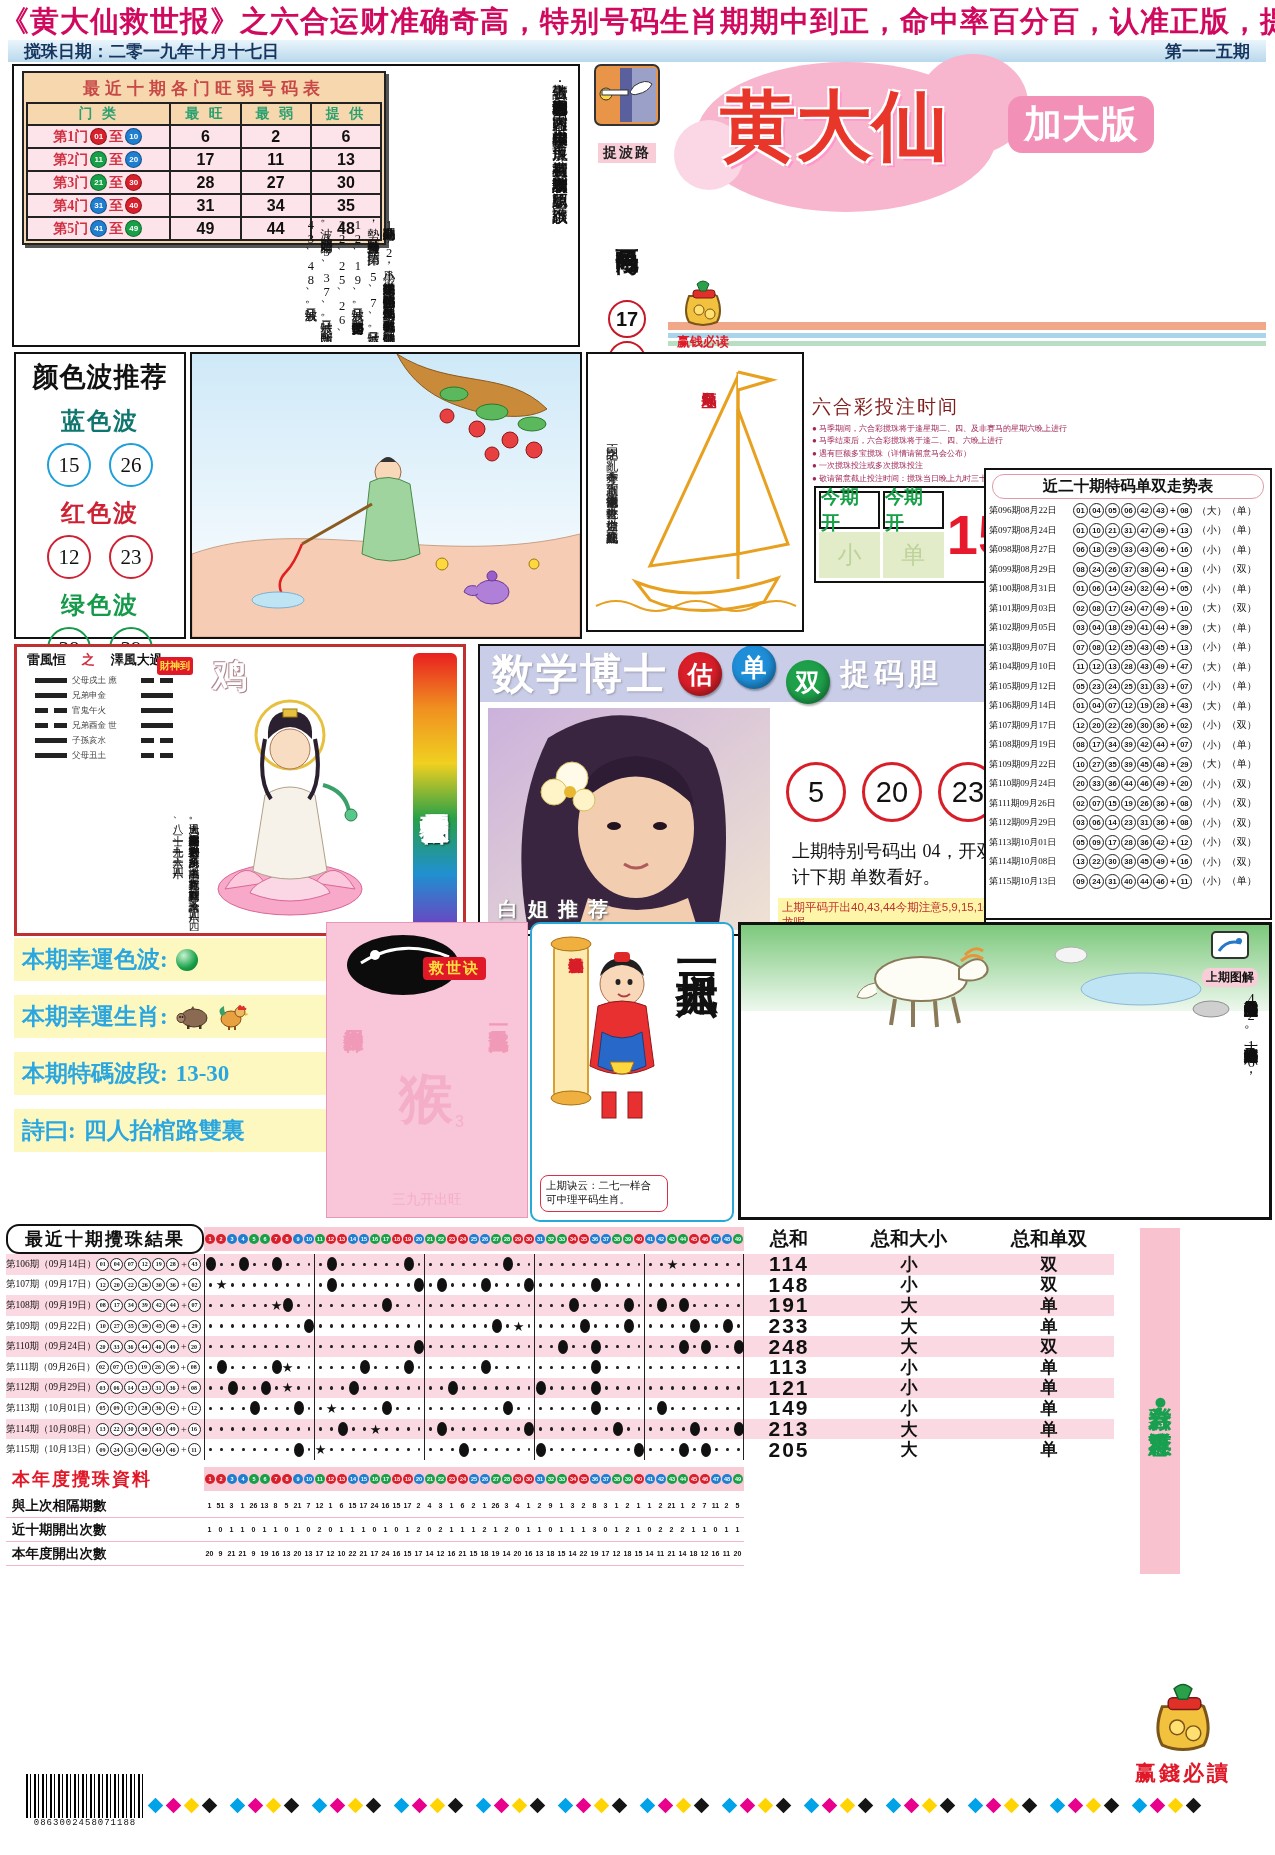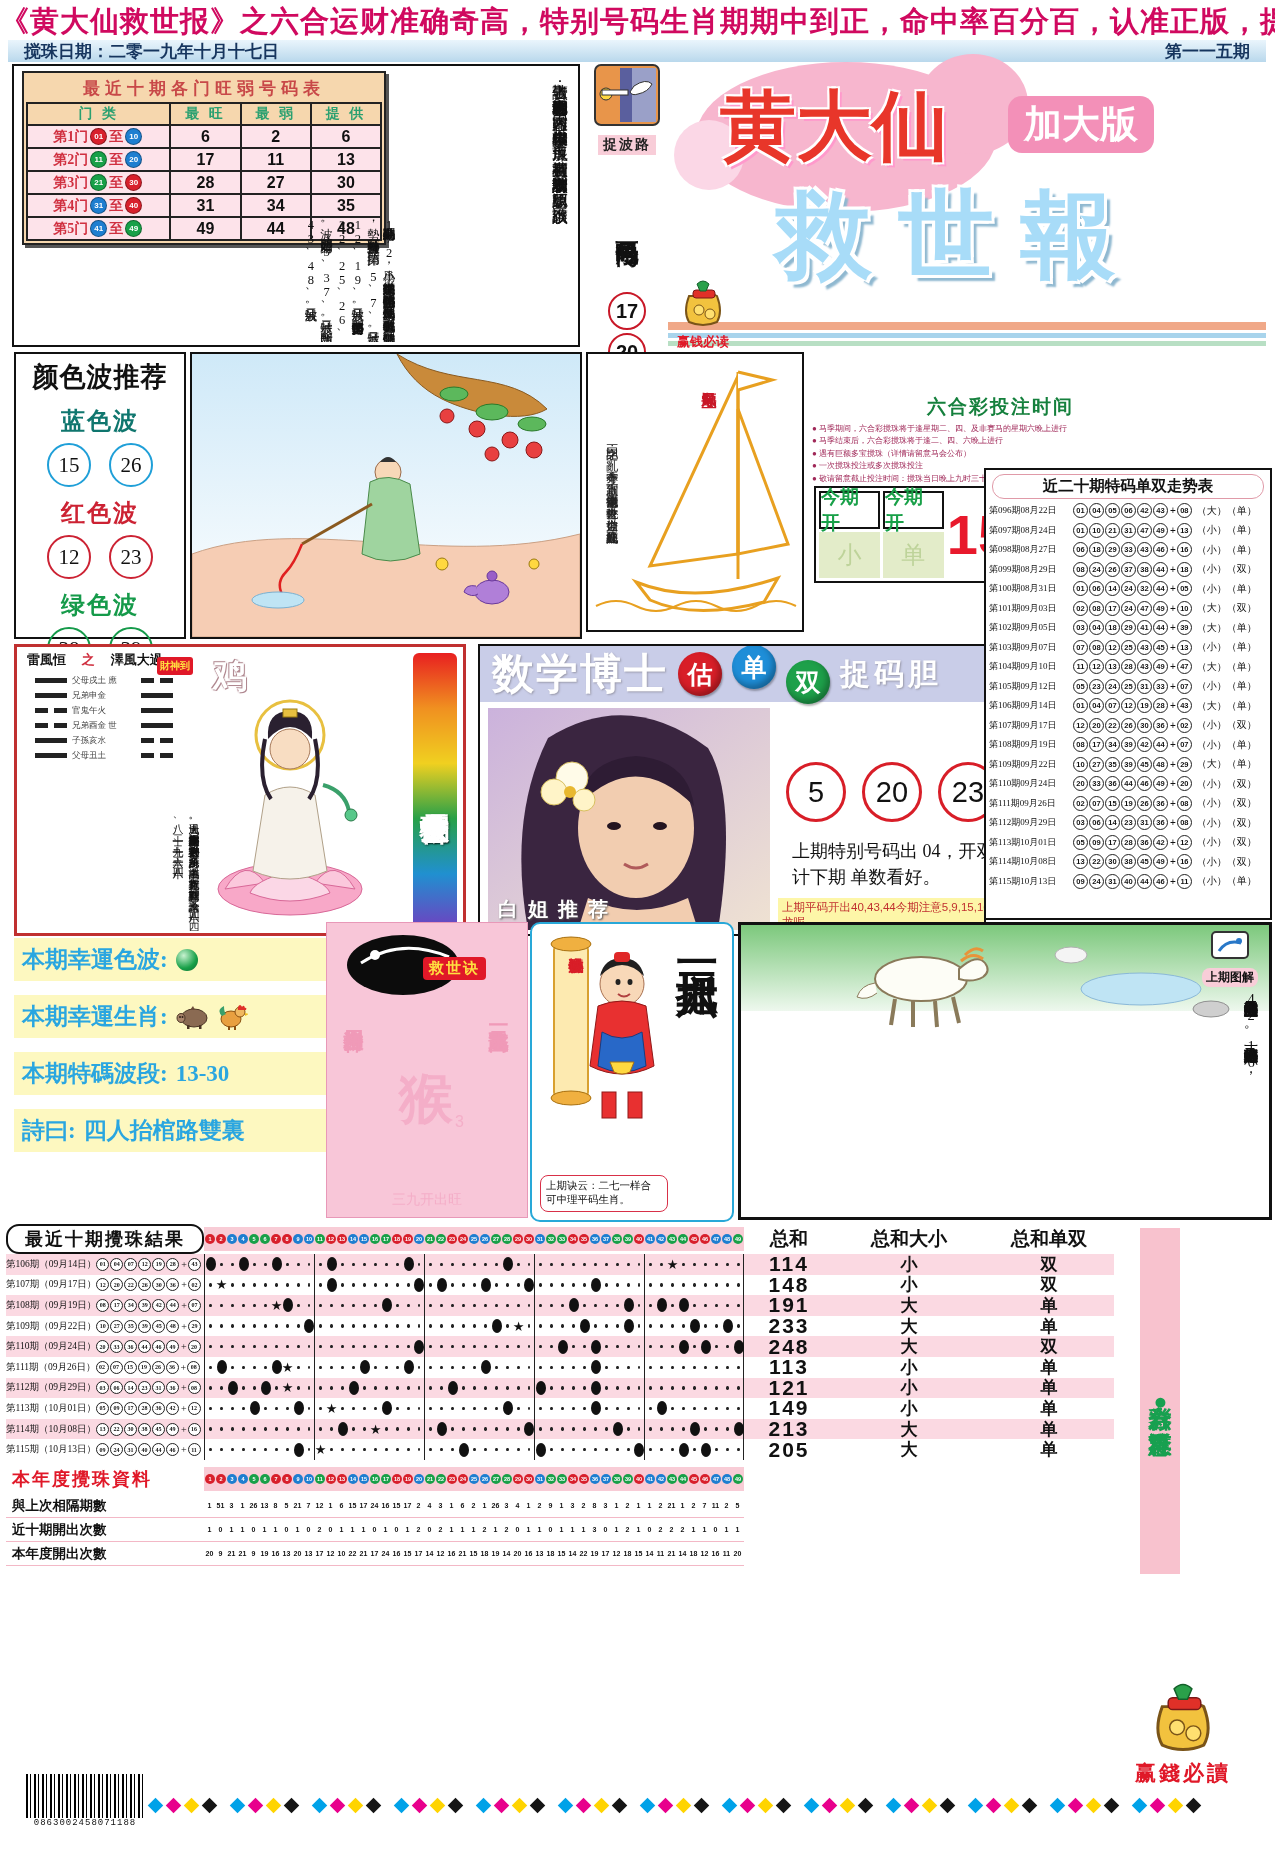--- a/index.html
+++ b/index.html
@@ -27,21 +27,21 @@
   .door-label,.door-zhi{color:#d03040;font-family:"Liberation Serif",serif;font-size:14px;font-weight:bold}
   .mini-ball{display:inline-flex;align-items:center;justify-content:center;width:15px;height:15px;border-radius:50%;
              color:#fff;font-size:8px;font-weight:bold;margin:0 2px;vertical-align:middle;border:1px solid rgba(0,0,0,.35)}
   .analysis{left:8px;top:152px;width:374px;height:124px;font-family:"Liberation Serif",serif;
             font-size:12.5px;line-height:1.25;overflow:hidden}
   .notice{right:6px;top:6px;width:178px;height:268px;font-family:"Liberation Serif",serif;
           font-size:15.5px;line-height:1.5;overflow:hidden}
   
   .coldCol{left:585px;top:64px;width:84px;height:285px;text-align:center}
   .coldBadge{display:inline-block;background:#f8cdd8;color:#222;font-family:"Liberation Serif",serif;
-             font-size:14px;font-weight:bold;padding:1px 5px;margin-top:5px;letter-spacing:2px}
+             font-size:14px;font-weight:bold;padding:1px 5px;margin-top:13px;letter-spacing:2px}
   .coldTitle{margin:4px auto 0;height:130px;font-family:"Liberation Serif",serif;font-size:23px;font-weight:bold}
   .coldBall{width:34px;height:34px;border:2.5px solid #c81828;border-radius:50%;margin:3px auto 0;
             display:flex;align-items:center;justify-content:center;font-size:20px;font-weight:bold}
   
   .logoArea{left:668px;top:60px;width:600px;height:292px}
   .blob1{position:absolute;left:28px;top:2px;width:300px;height:150px;background:#f7b6ce;border-radius:50%}
   .blob2{position:absolute;left:250px;top:-6px;width:110px;height:100px;background:#f7b6ce;border-radius:50%}
   .blob3{position:absolute;left:6px;top:60px;width:70px;height:70px;background:#fbd7e6;border-radius:50%}
   .logoMain{position:absolute;left:52px;top:16px;font-family:"Liberation Serif",serif;font-weight:900;font-size:76px;
             color:#e8362a;text-shadow:2px 2px 0 #fff,-2px -2px 0 #fff,2px -2px 0 #fff,-2px 2px 0 #fff,4px 4px 0 #f9c;white-space:nowrap}
@@ -61,21 +61,21 @@
                justify-content:center;font-size:21px;font-family:"Liberation Serif",serif}
   
   .artPanel{left:190px;top:352px;width:392px;height:287px;border:2px solid #111;box-sizing:border-box;overflow:hidden}
   .boatPanel{left:586px;top:352px;width:218px;height:280px;border:2.5px solid #111;box-sizing:border-box;background:#fff;overflow:hidden}
   .boatFlag{position:absolute;left:112px;top:26px;height:50px;font-family:"Liberation Serif",serif;
             color:#c81828;font-weight:bold;font-size:15px;line-height:18px}
   .boatVerse{position:absolute;left:14px;top:84px;height:150px;font-family:"Liberation Serif",serif;
              font-size:12px;line-height:1.6;color:#222}
   
   .betBlock{left:812px;top:394px;width:262px;height:92px}
-  .betTitle{color:#15803d;font-weight:bold;font-size:19px;font-family:"Liberation Serif",serif;letter-spacing:2px;text-align:right}
+  .betTitle{color:#7f1d1d;font-weight:normal;font-size:19px;font-family:"Liberation Serif",serif;letter-spacing:2px;text-align:left}
   .betBlock ul{margin:3px 0 8px;padding:0;list-style:none}
   .betBlock li{font-size:8px;color:#a02858;line-height:1.55;white-space:nowrap;overflow:hidden}
   .betBlock li::before{content:"● "}
   .currentBox{left:814px;top:486px;width:260px;height:97px;border:2.5px solid #111;box-sizing:border-box;
               display:flex;padding:3px;gap:3px}
   .cb-col{width:62px;display:flex;flex-direction:column;gap:3px}
   .cb-head{height:34px;border:2px solid #111;display:flex;align-items:center;justify-content:center;
            color:#18a048;font-weight:900;font-size:19px}
   .cb-val{flex:1;background:#e3ecc9;color:#bed39a;font-size:24px;font-family:"Liberation Serif",serif;
           display:flex;align-items:center;justify-content:center}
@@ -276,21 +276,20 @@
 
 <div class="abs logoArea">
   <div class="blob1"></div>
   <div class="blob2"></div>
   <div class="blob3"></div>
   <div class="stripe" style="top:262px;height:8px;background:#f0a888"></div>
   <div class="stripe" style="top:273px;height:5px;background:#a8d4ec"></div>
   <div class="stripe" style="top:281px;height:5px;background:#b8dfc4"></div>
   <div class="logoMain">黄大仙</div>
   <div class="logoEd">加大版</div>
-  <div class="logoSub">救世報</div>
   <div class="readTag">
     <svg width="52" height="50" viewBox="0 0 52 50">
       <path d="M12 18 Q6 34 12 44 Q26 50 40 44 Q46 34 40 18 Q30 12 22 18 Z" fill="#f2c23e" stroke="#7a5418" stroke-width="2"></path>
       <rect x="16" y="12" width="22" height="8" rx="3" fill="#e03028" stroke="#7a1818"></rect>
       <path d="M20 6 q6 -6 12 0 l-3 7 h-6 z" fill="#2aa04a" stroke="#14602a"></path>
       <circle cx="22" cy="32" r="5" fill="#ffe070" stroke="#7a5418"></circle>
       <circle cx="33" cy="36" r="5" fill="#ffe070" stroke="#7a5418"></circle>
     </svg>
     <div class="readTxt">赢钱必读</div>
   </div>

